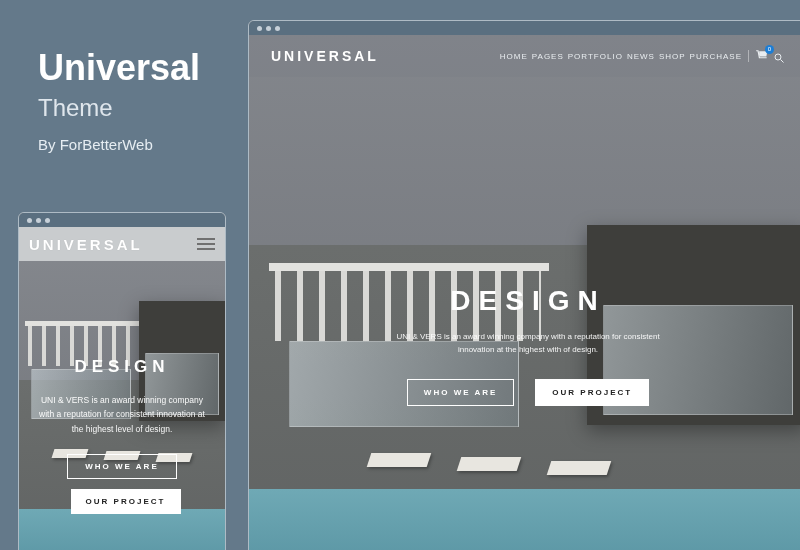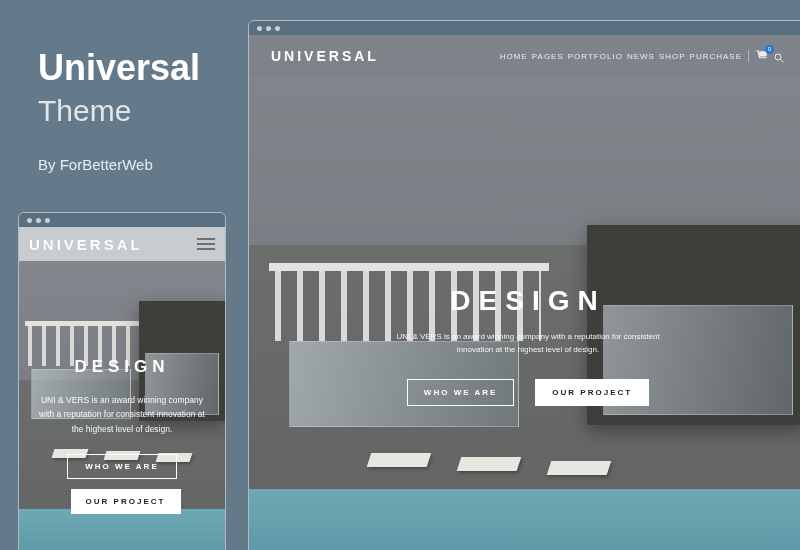--- a/index.html
+++ b/index.html
@@ -18,29 +18,29 @@
     left: 38px;
     top: 48px;
     color: #fff;
   }
   .title-block .name {
     font-size: 36px;
     font-weight: 700;
     line-height: 1.1;
   }
   .title-block .kind {
-    font-size: 30px;
+    font-size: 24px;
     font-weight: 300;
     margin-top: 6px;
     color: #dfe6ec;
   }
   .title-block .author {
     font-size: 15px;
     font-weight: 400;
-    margin-top: 28px;
+    margin-top: 14px;
     color: #e6edf2;
   }
 
   
   .frame {
     position: absolute;
     border: 1px solid #aebbc5;
     border-radius: 6px 6px 0 0;
     overflow: hidden;
     background: #888;
@@ -285,21 +285,21 @@
               <line x1="15" y1="15" x2="21" y2="21"></line>
             </svg>
         </span>
       </div>
     </div>
 
     <div class="d-center">
       <div class="d-headline">DESIGN</div>
       <div class="d-sub">
         <span>UNI &amp; VERS is an award winning company with a reputation for consistent</span><br>
-        <span>innovation at the highest level of design.</span>
+        <span>innovation at the highest with of design.</span>
       </div>
       <div class="d-btns">
         <div class="btn-outline">WHO WE ARE</div>
         <div class="btn-solid">OUR PROJECT</div>
       </div>
     </div>
   </div>
 </div>
 
 <div class="frame mobile">

